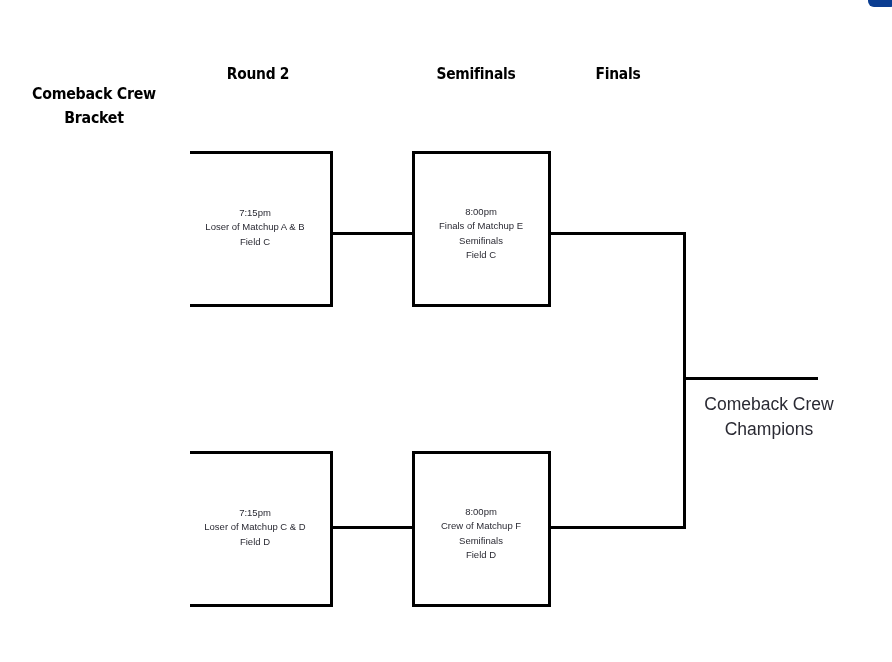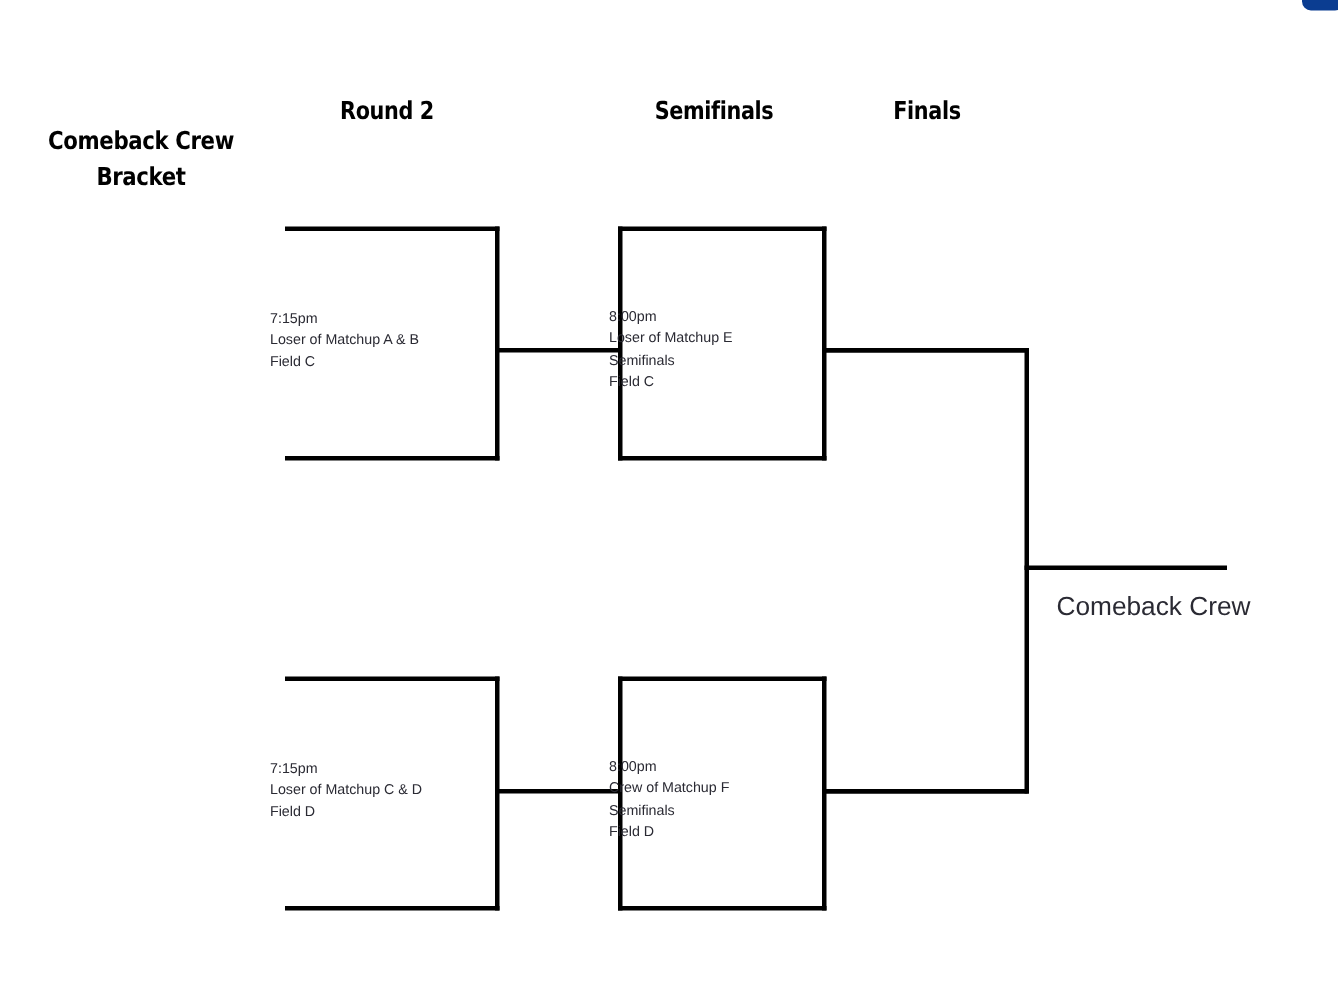--- a/index.html
+++ b/index.html
@@ -64,21 +64,21 @@
   .stroke {
     position: absolute;
     background: #000000;
   }
   .stroke.h { height: 3px; }
   .stroke.v { width: 3px; }
 
   
   .match-label {
     position: absolute;
-    text-align: left;
+    text-align: center;
     font-family: "Liberation Sans", sans-serif;
     font-size: 9.5px;
     line-height: 1.52;
     color: #2a2a33;
     white-space: nowrap;
   }
   .match-label .line { display: block; }
 
   
   .champion-label {
@@ -133,21 +133,21 @@
   </div>
 
   <div class="stroke h" style="left:412px; top:151px; width:139px;"></div>
   <div class="stroke h" style="left:412px; top:304px; width:139px;"></div>
   <div class="stroke v" style="left:412px; top:151px; height:156px;"></div>
   <div class="stroke v" style="left:548px; top:151px; height:156px;"></div>
   <div class="stroke h" style="left:548px; top:232px; width:137px;"></div>
 
   <div class="match-label" style="left:406px; top:205px; width:150px;">
     <span class="line">8:00pm</span>
-    <span class="line">Loser of Matchup E</span>
+    <span class="line">Finals of Matchup E</span>
     <span class="line">Semifinals</span>
     <span class="line">Field C</span>
   </div>
 
   <div class="stroke h" style="left:412px; top:451px; width:139px;"></div>
   <div class="stroke h" style="left:412px; top:604px; width:139px;"></div>
   <div class="stroke v" style="left:412px; top:451px; height:156px;"></div>
   <div class="stroke v" style="left:548px; top:451px; height:156px;"></div>
   <div class="stroke h" style="left:548px; top:526px; width:137px;"></div>
 
@@ -159,15 +159,16 @@
   </div>
 
   <div class="stroke h" style="left:550px; top:232px; width:136px;"></div>
   <div class="stroke v" style="left:683px; top:232px; height:297px;"></div>
   <div class="stroke h" style="left:550px; top:526px; width:136px;"></div>
   <div class="stroke h" style="left:683px; top:377px; width:135px;"></div>
 
 
   <div class="champion-label">
     <span class="line">Comeback Crew</span>
+    <span class="line">Champions</span>
   </div>
 
 </div>
 
 </body></html>

